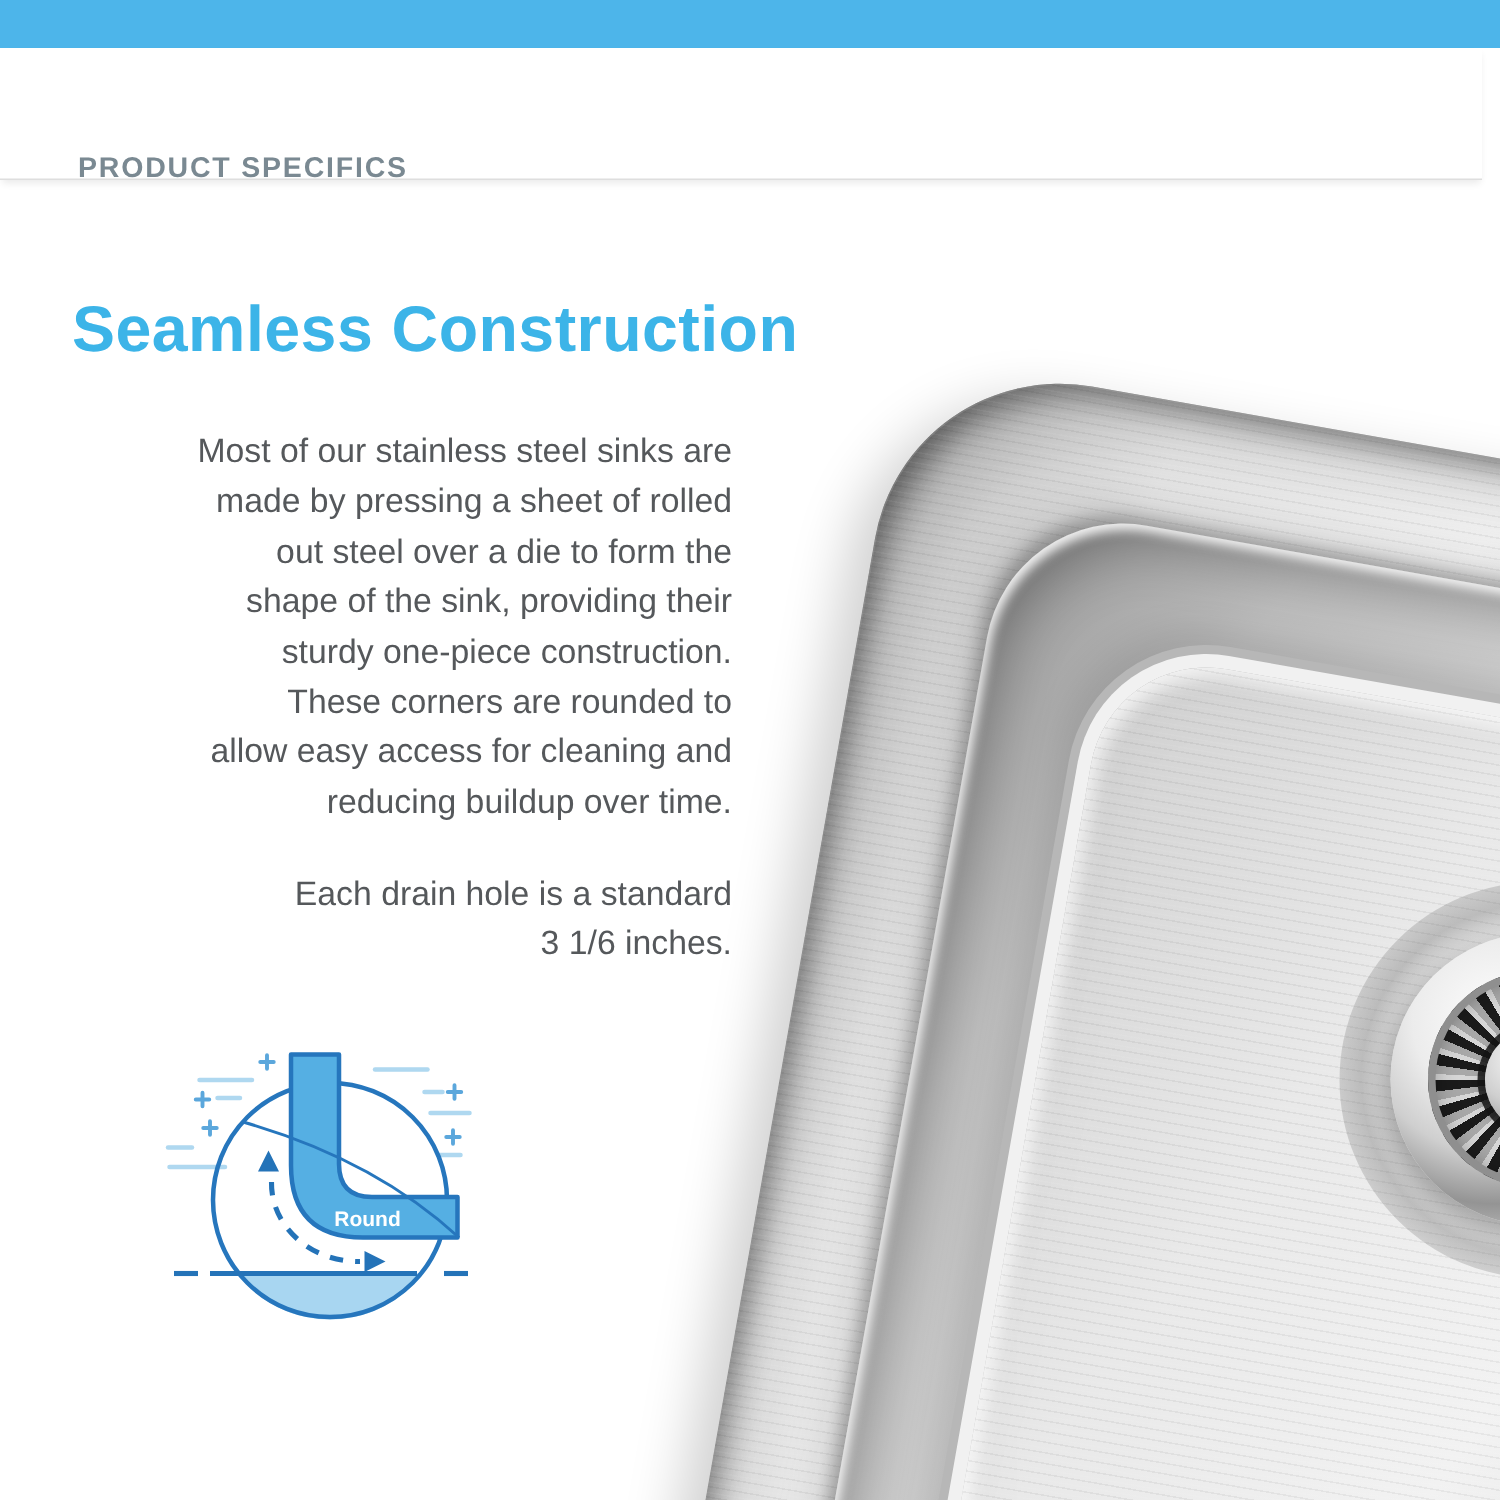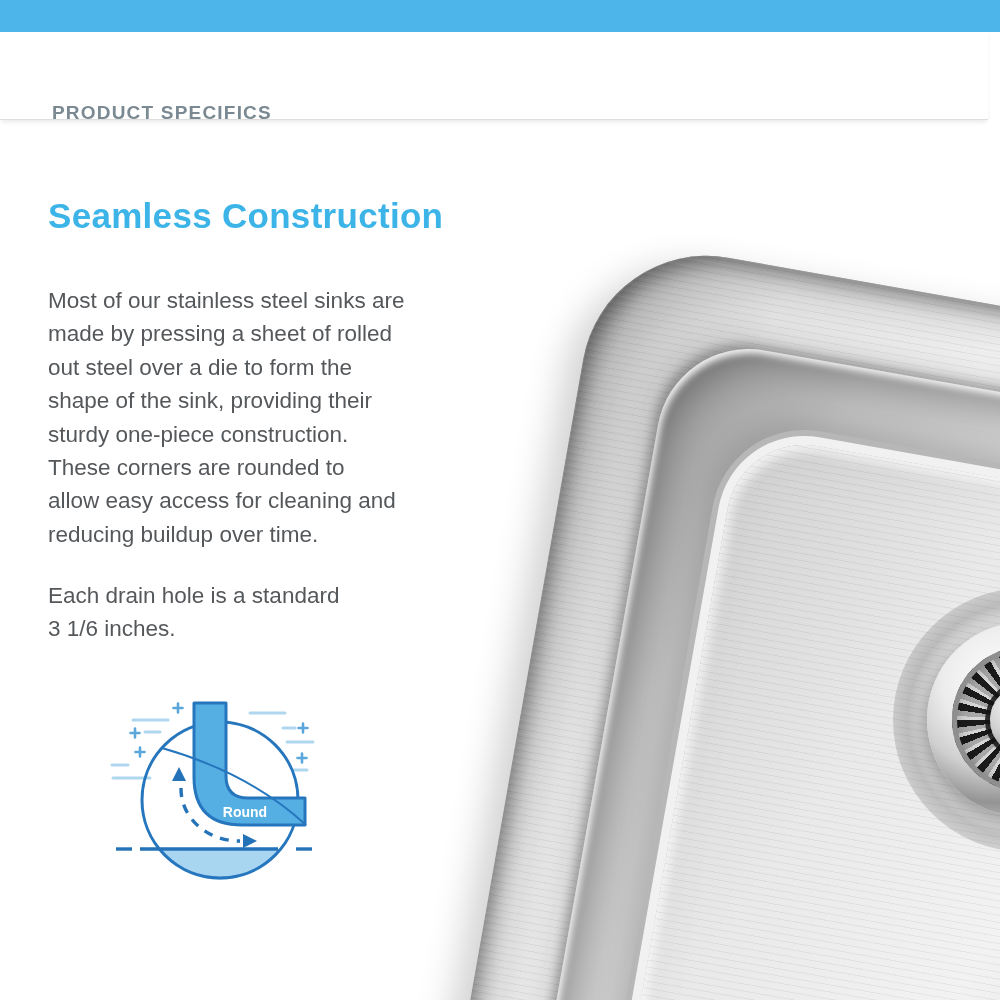--- a/index.html
+++ b/index.html
@@ -22,27 +22,27 @@
   }
   .section-label {
     position:absolute; left:52px; top:70px;
     font-size:19px; font-weight:700; letter-spacing:1.2px;
     color:#7A8992;
   }
 
   
   .page-title {
     position:absolute; left:48px; top:196px;
-    font-size:35px; font-weight:700; letter-spacing:0.3px;
+    font-size:43px; font-weight:700; letter-spacing:0.3px;
     color:#3CB4E8; z-index:4;
   }
   .body-par {
     position:absolute; left:48px; width:440px;
     font-size:22.5px; line-height:33.4px; font-weight:400;
-    color:#55585B; white-space:pre-line; z-index:4;
+    color:#55585B; white-space:pre-line; z-index:4;text-align:right;
   }
   .par-1 { top:284px; }
   .par-2 { top:579px; }
 
   
   .diagram { position:absolute; left:98px; top:664px; width:236px; height:236px; z-index:4; }
   .diagram .outline { fill:none; stroke:#2676BD; stroke-width:3; }
   .diagram .segment { stroke:none; }
   .diagram .pipe    { stroke:#2676BD; stroke-width:3; stroke-linejoin:round; }
   .diagram .thin    { fill:none; stroke:#2676BD; stroke-width:2; }

